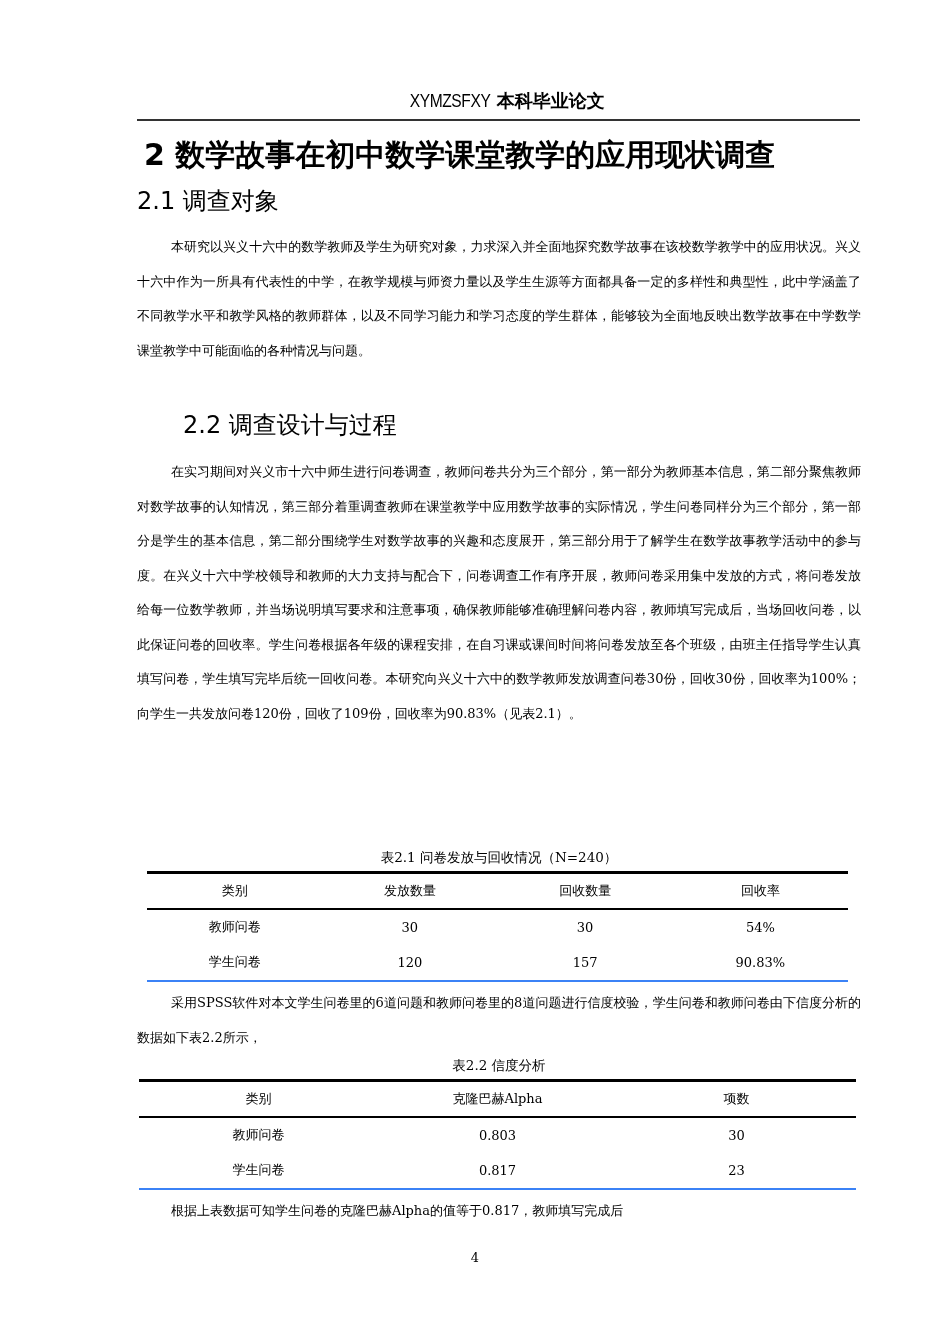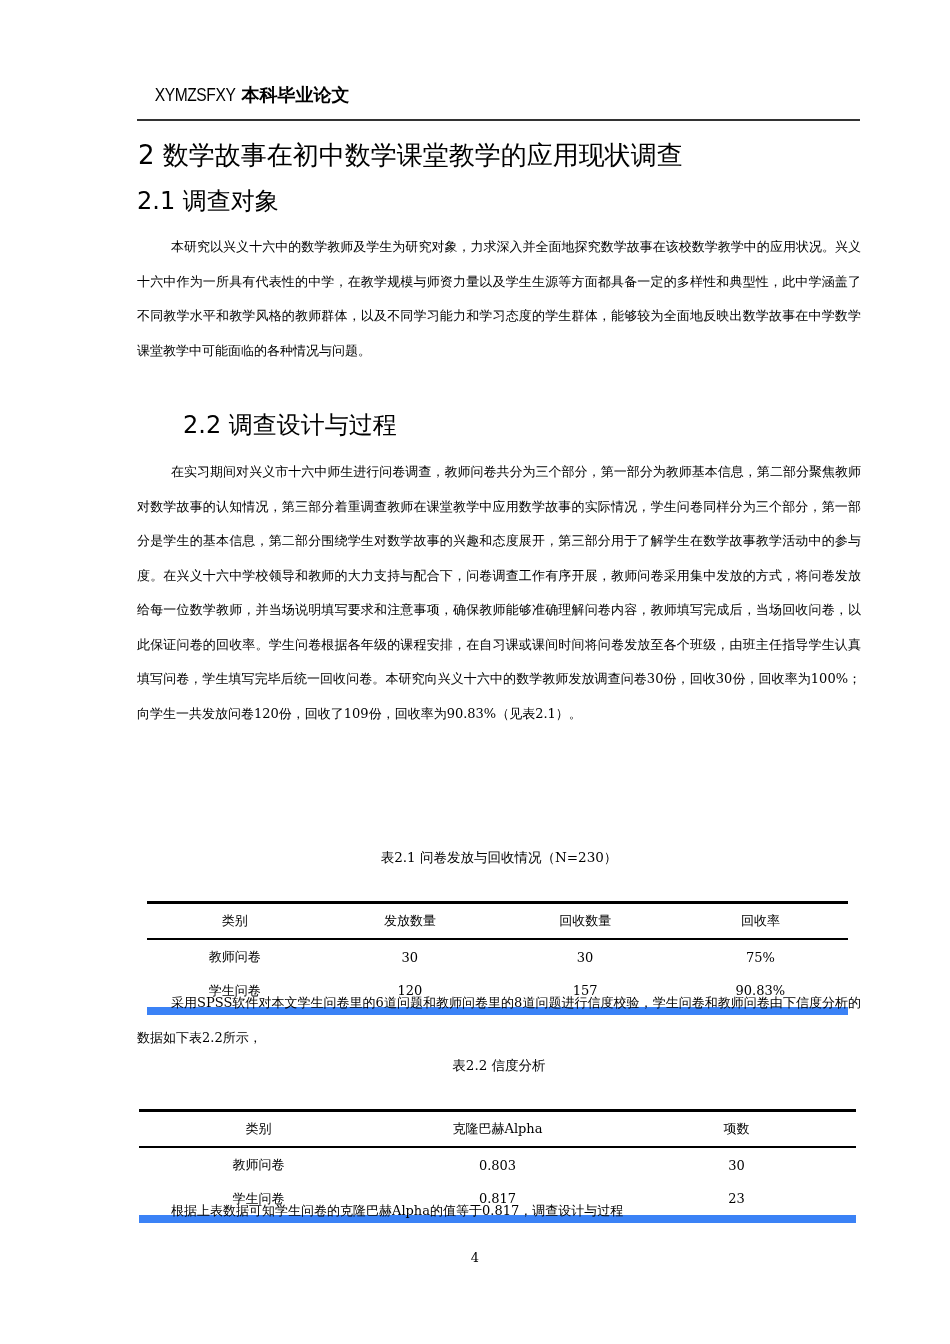--- a/index.html
+++ b/index.html
@@ -1,67 +1,67 @@
 <!DOCTYPE html>
 <html><head>
 <meta charset="utf-8">
 <style>
   html, body { margin: 0; padding: 0; background: #ffffff; }
   body { width: 950px; height: 1344px; position: relative; overflow: hidden;
          font-family: "DejaVu Serif", "Liberation Serif", serif; color: #000; }
   .abs { position: absolute; }
-  .running-header { left: 137px; width: 723px; top: 82px; text-align: left;
+  .running-header { left: 137px; width: 723px; top: 88px; text-align: center;
          font-size: 19px; line-height: 24px; }
   .running-header .latin { font-family: "Liberation Sans", sans-serif; letter-spacing: -0.5px;
          transform: scaleX(0.82); display: inline-block; transform-origin: right center; }
   .running-header .cn { font-family: "DejaVu Sans", sans-serif; font-weight: bold; font-size: 18px; }
   .header-rule { left: 137px; width: 723px; top: 119px; height: 2px; background: #333; }
-  .h1 { left: 138px; top: 140px; font-family: "DejaVu Sans", sans-serif; font-size: 26px; line-height: 30px; }
+  .h1 { left: 144px; top: 140px; font-family: "DejaVu Sans", sans-serif; font-size: 30px; line-height: 30px; font-weight: bold; }
   .h2 { left: 137px; font-family: "DejaVu Sans", sans-serif; font-size: 24px; line-height: 28px; }
   .para { left: 137px; width: 724px; font-size: 13px; line-height: 34.5px; text-align: justify; }
   .para .indent { display: inline-block; width: 34px; }
   .caption { left: 137px; width: 724px; text-align: center; font-size: 13.5px; line-height: 20px; }
   table.three-line { position: absolute; border-collapse: collapse; font-size: 13px; }
   table.three-line td, table.three-line th { text-align: center; font-weight: normal; padding: 0; }
   table.three-line thead tr { height: 36px; }
   table.three-line tbody tr { height: 36px; }
-  table.three-line { border-top: 3px solid #000; border-bottom: 8px solid #3b82f6; margin-top: 30px; }
+  table.three-line { border-top: 3px solid #000; border-bottom: 2px solid #3b82f6; }
   table.three-line thead th { border-bottom: 2px solid #000; }
   .page-num { left: 0; width: 950px; top: 1250px; text-align: center; font-size: 13px; }
 </style>
 </head>
 <body>
 
 <div class="abs running-header"><span class="latin">XYMZSFXY</span> <span class="cn">本科毕业论文</span></div>
 <div class="abs header-rule"></div>
 
 <div class="abs h1">2 数学故事在初中数学课堂教学的应用现状调查</div>
 
 <div class="abs h2" style="top:187px;">2.1 调查对象</div>
 <div class="abs para" style="top:230px;"><span class="indent"></span><span>本研究以兴义十六中的数学教师及学生为研究对象，力求深入并全面地探究数学故事在该校数学教学中的应用状况。兴义十六中作为一所具有代表性的中学，在教学规模与师资力量以及学生生源等方面都具备一定的多样性和典型性，此中学涵盖了不同教学水平和教学风格的教师群体，以及不同学习能力和学习态度的学生群体，能够较为全面地反映出数学故事在中学数学课堂教学中可能面临的各种情况与问题。</span></div>
 
 <div class="abs h2" style="top:411px;margin-left:46px;">2.2 调查设计与过程</div>
 <div class="abs para" style="top:455px;"><span class="indent"></span><span>在实习期间对兴义市十六中师生进行问卷调查，教师问卷共分为三个部分，第一部分为教师基本信息，第二部分聚焦教师对数学故事的认知情况，第三部分着重调查教师在课堂教学中应用数学故事的实际情况，学生问卷同样分为三个部分，第一部分是学生的基本信息，第二部分围绕学生对数学故事的兴趣和态度展开，第三部分用于了解学生在数学故事教学活动中的参与度。在兴义十六中学校领导和教师的大力支持与配合下，问卷调查工作有序开展，教师问卷采用集中发放的方式，将问卷发放给每一位数学教师，并当场说明填写要求和注意事项，确保教师能够准确理解问卷内容，教师填写完成后，当场回收问卷，以此保证问卷的回收率。学生问卷根据各年级的课程安排，在自习课或课间时间将问卷发放至各个班级，由班主任指导学生认真填写问卷，学生填写完毕后统一回收问卷。本研究向兴义十六中的数学教师发放调查问卷30份，回收30份，回收率为100%；向学生一共发放问卷120份，回收了109份，回收率为90.83%（见表2.1）。</span></div>
 
-<div class="abs caption" style="top:847px;">表2.1  问卷发放与回收情况（N=230）</div>
+<div class="abs caption" style="top:847px;">表2.1  问卷发放与回收情况（N=240）</div>
 <table class="three-line" style="left:147px; top:871px; width:701px;">
   <thead>
     <tr>
       <th style="width:25%;">类别</th>
       <th style="width:25%;">发放数量</th>
       <th style="width:25%;">回收数量</th>
       <th style="width:25%;">回收率</th>
     </tr>
   </thead>
   <tbody>
     <tr>
       <td>教师问卷</td>
       <td>30</td>
       <td>30</td>
-      <td>75%</td>
+      <td>54%</td>
     </tr>
     <tr>
       <td>学生问卷</td>
       <td>120</td>
       <td>157</td>
       <td>90.83%</td>
     </tr>
   </tbody>
 </table>
 
@@ -83,15 +83,15 @@
       <td>30</td>
     </tr>
     <tr>
       <td>学生问卷</td>
       <td>0.817</td>
       <td>23</td>
     </tr>
   </tbody>
 </table>
 
-<div class="abs para" style="top:1194px;"><span class="indent"></span><span>根据上表数据可知学生问卷的克隆巴赫Alpha的值等于0.817，调查设计与过程</span></div>
+<div class="abs para" style="top:1194px;"><span class="indent"></span><span>根据上表数据可知学生问卷的克隆巴赫Alpha的值等于0.817，教师填写完成后</span></div>
 
 <div class="abs page-num">4</div>
 
 </body></html>

